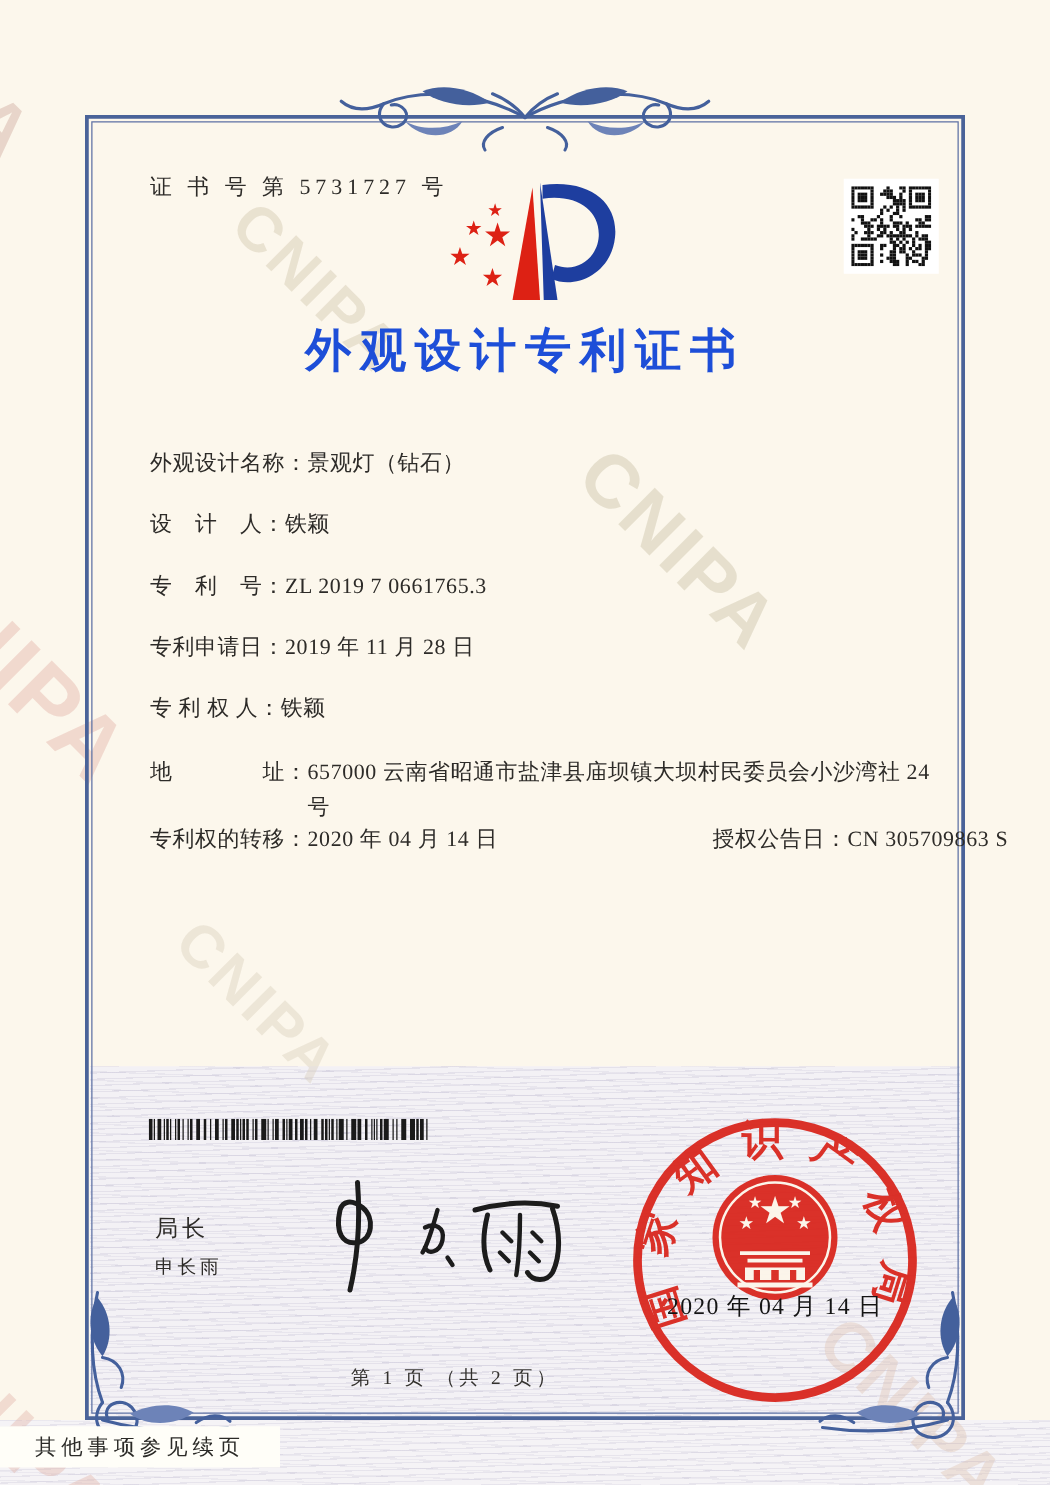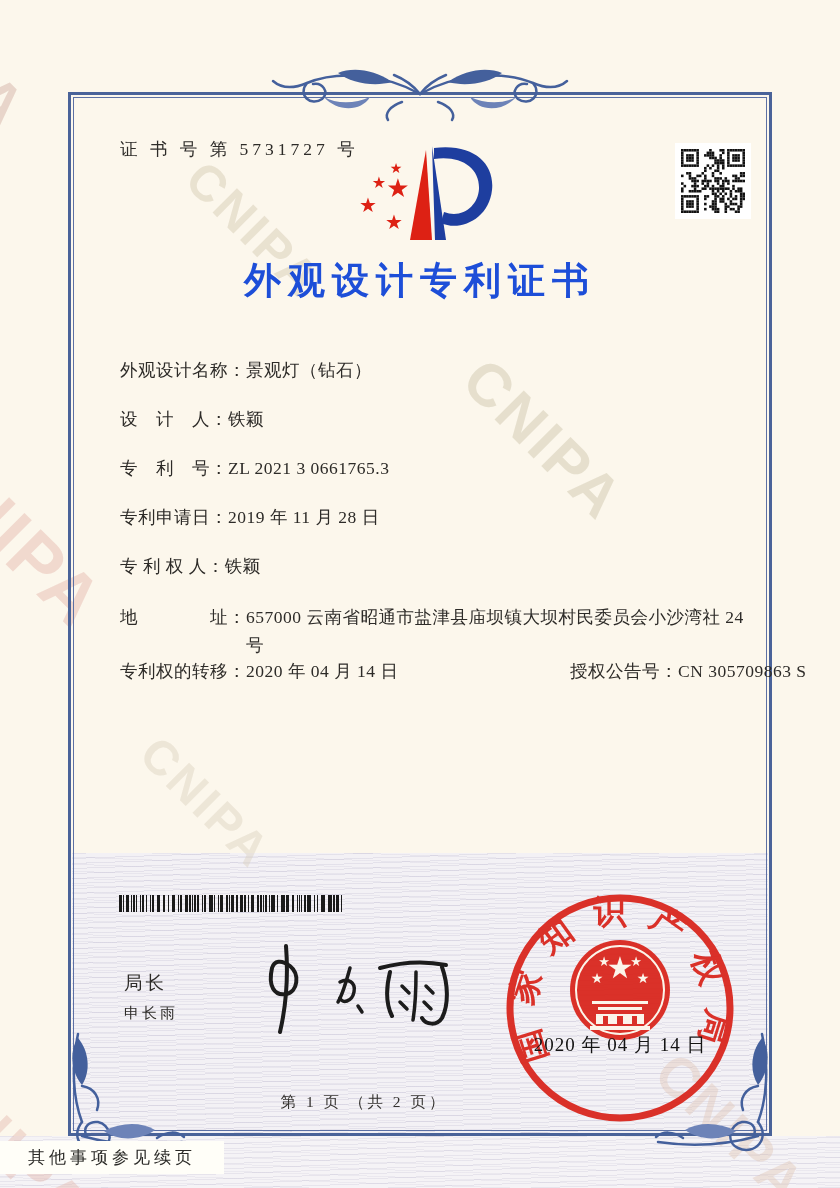--- a/index.html
+++ b/index.html
@@ -412,35 +412,35 @@
 
   <div class="doc-title">外观设计专利证书</div>
 
   <div class="row" style="top:358px;">
     <span class="lab">外观设计名称：</span><span class="val">景观灯（钻石）</span>
   </div>
   <div class="row" style="top:407px;">
     <span class="lab">设　计　人：</span><span class="val">铁颖</span>
   </div>
   <div class="row" style="top:456px;">
-    <span class="lab">专　利　号：</span><span class="val">ZL 2021 3 0661765.3</span>
+    <span class="lab">专　利　号：</span><span class="val">ZL 2019 7 0661765.3</span>
   </div>
   <div class="row" style="top:505px;">
     <span class="lab">专利申请日：</span><span class="val">2019 年 11 月 28 日</span>
   </div>
   <div class="row" style="top:554px;">
     <span class="lab">专 利 权 人：</span><span class="val">铁颖</span>
   </div>
   <div class="row row-addr" style="top:603px;">
     <span class="lab" style="vertical-align:top;line-height:28px;">地　　　　址：</span><span class="val">657000 云南省昭通市盐津县庙坝镇大坝村民委员会小沙湾社 24 号</span>
   </div>
   <div class="row" style="top:659px;">
     <span class="lab">专利权的转移：</span><span class="val">2020 年 04 月 14 日</span>
     <span class="grant2">
-      <span class="lab">授权公告号：</span><span class="val">CN 305709863 S</span>
+      <span class="lab">授权公告日：</span><span class="val">CN 305709863 S</span>
     </span>
   </div>
 
 
   <svg class="barcode" width="228" height="17" viewBox="0 0 228 17">
     <g id="bc-g" fill="#1a1a1a">
         <rect x="0" y="0" width="3" height="17"></rect>
         <rect x="4" y="0" width="1" height="17"></rect>
         <rect x="7" y="0" width="3" height="17"></rect>
         <rect x="12" y="0" width="1" height="17"></rect>

